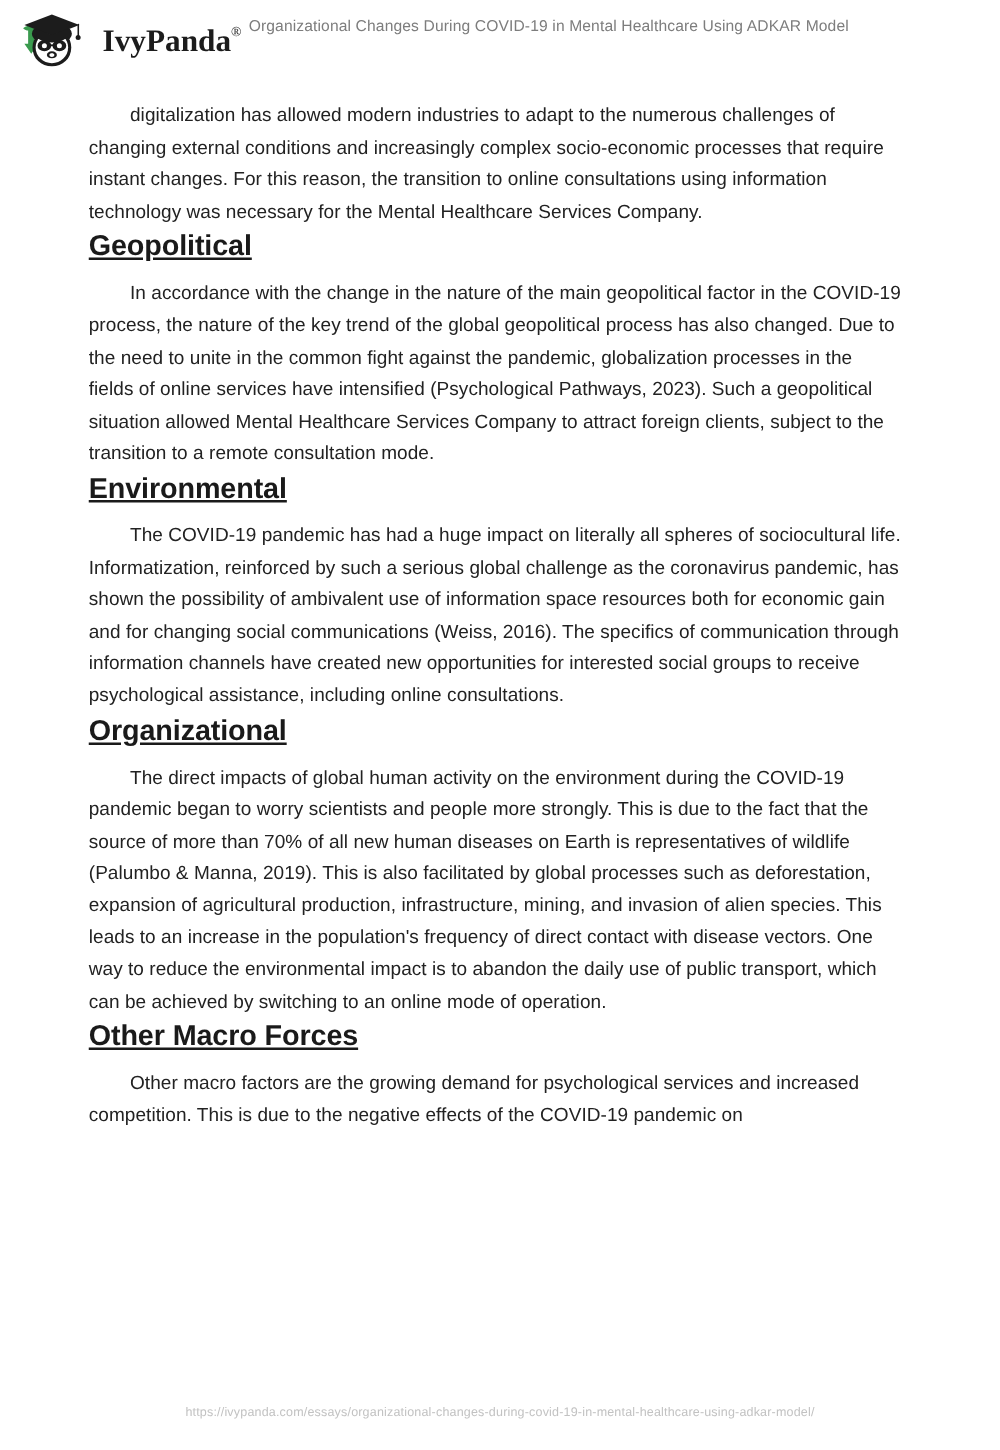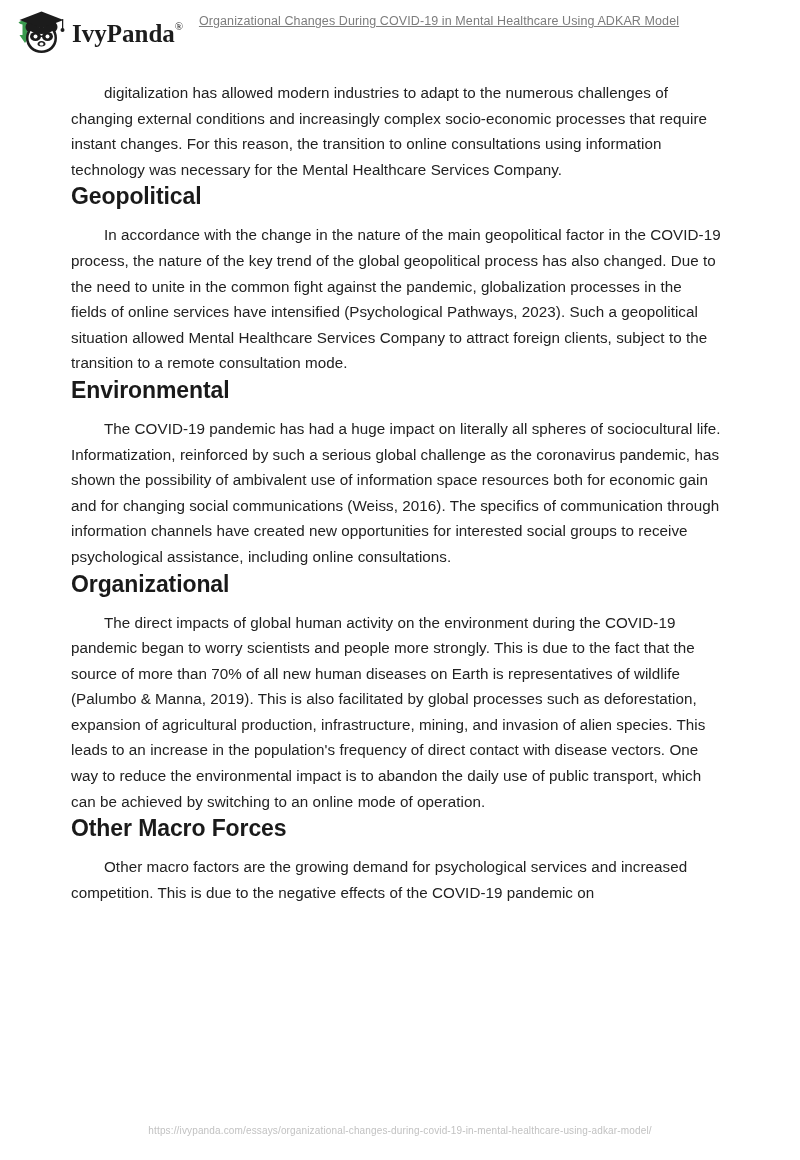--- a/index.html
+++ b/index.html
@@ -33,21 +33,21 @@
     display: flex;
     align-items: flex-start;
   }
 
   .brand {
     position: absolute;
     left: 14px;
     top: 9px;
     display: flex;
     align-items: center;
-    gap: 6px;
+    gap: 16px;
   }
 
   .brand-mark {
     width: 52px;
     height: 46px;
     display: block;
   }
 
   .brand-word {
     font-family: "Liberation Serif", serif;
@@ -73,21 +73,20 @@
     top: 14px;
     width: 800px;
     text-align: center;
     font-size: 12.5px;
     color: #7d7d7d;
     font-family: "Liberation Sans", sans-serif;
     letter-spacing: 0.1px;
     white-space: nowrap;
     padding-left: 78px;
     box-sizing: border-box;
-    text-decoration: underline;
   }
 
   
   .content {
     position: absolute;
     top: 80px;
     left: 71px;
     width: 650px;
   }
 
@@ -108,20 +107,21 @@
     line-height: 28px;
     font-weight: bold;
     color: #1a1a1a;
     margin: 0;
     padding: 0;
     letter-spacing: -0.1px;
   }
 
   .block-gap-heading {
     margin-top: 29px;
+    text-decoration: underline;
   }
   .block-gap-para {
     margin-top: 12px;
   }
 
   
   .page-footer {
     position: absolute;
     left: 0;
     bottom: 22px;

